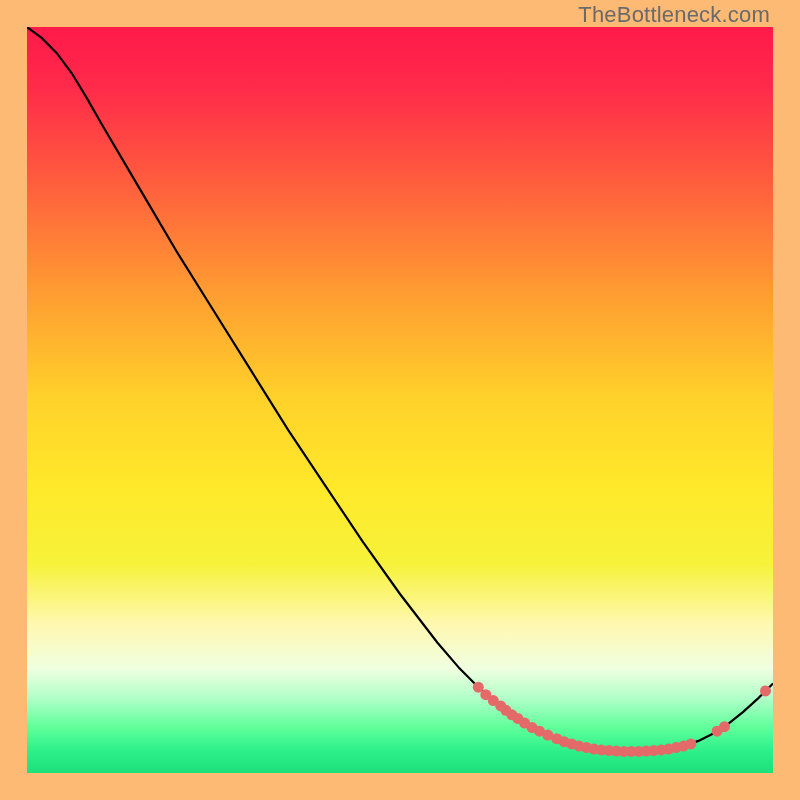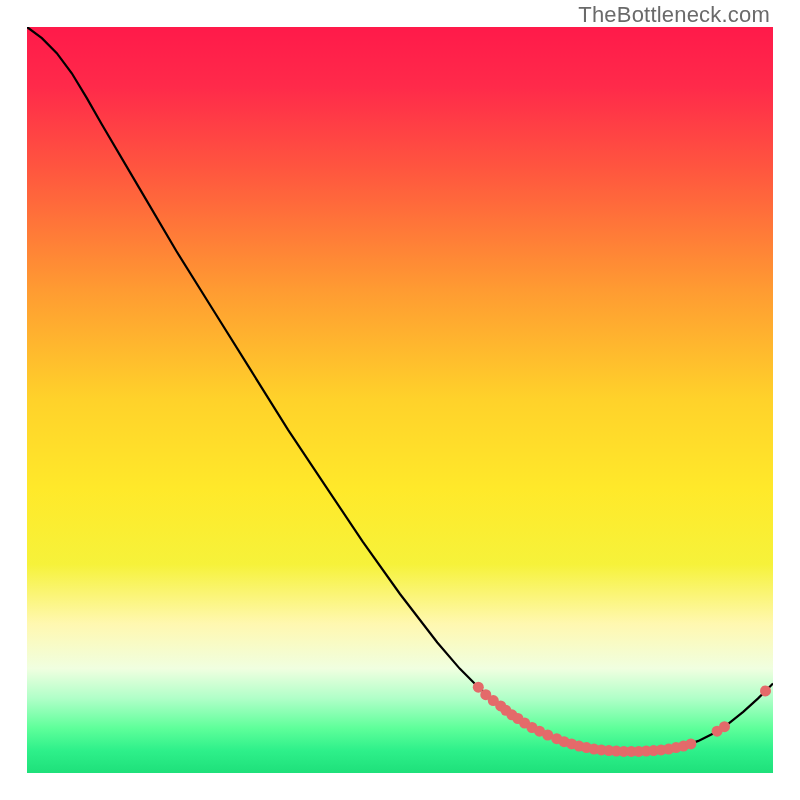--- a/index.html
+++ b/index.html
@@ -1,21 +1,21 @@
 <!DOCTYPE html>
 <html><head>
 <meta charset="utf-8">
 <style>
   * { margin: 0; padding: 0; box-sizing: border-box; }
   html, body { width: 800px; height: 800px; background: #000; overflow: hidden; font-family: Arial, sans-serif; }
   .frame {
     position: relative;
     width: 800px;
     height: 800px;
-    background: #ffffff;
+    background: #fdba74;
   }
   .plot {
     position: absolute;
     left: 27px;
     top: 27px;
     width: 746px;
     height: 746px;
     overflow: hidden;
   }
   .watermark {

